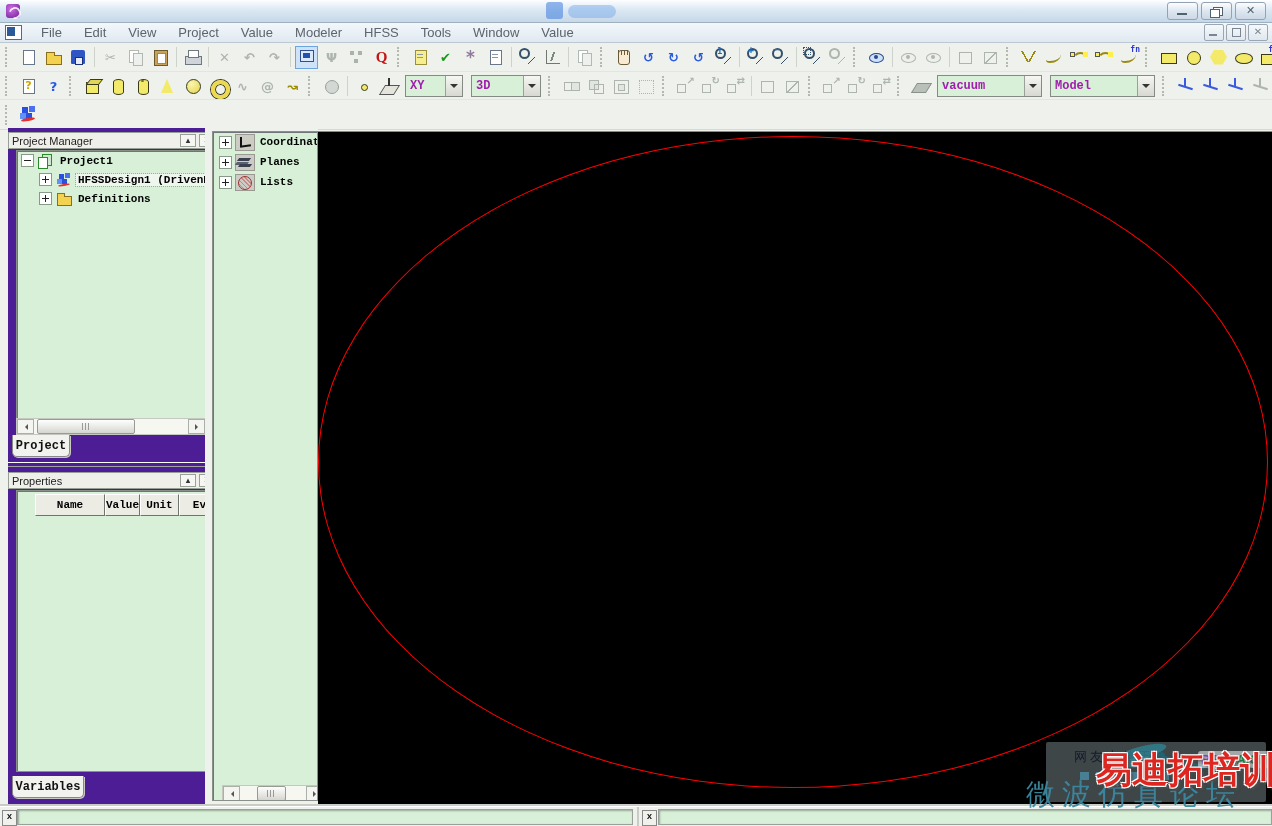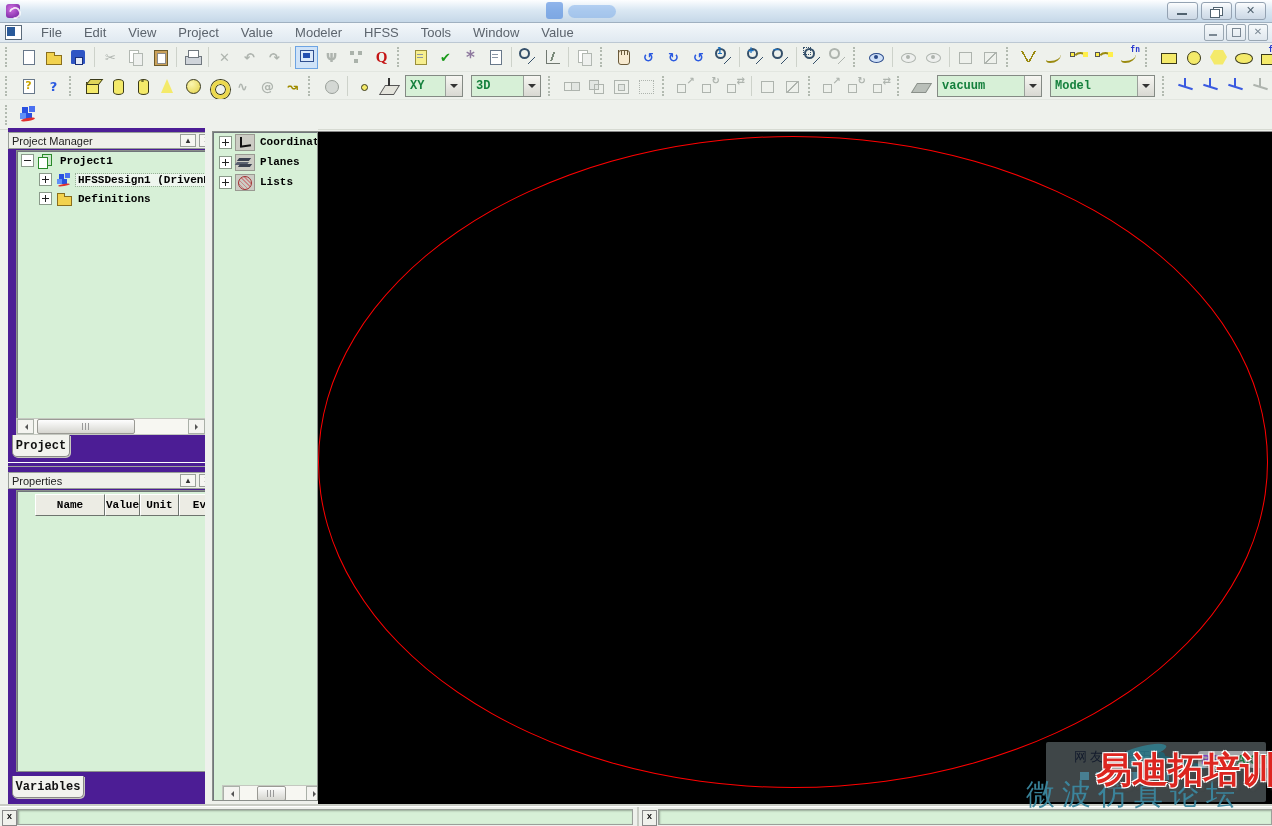--- a/index.html
+++ b/index.html
@@ -149,21 +149,21 @@
   .i-cs::after{content:"";position:absolute;left:4px;top:11px;width:15px;height:2px;background:#3a5ae0;transform:rotate(18deg)}
   .i-cs.dimcs::before,.i-cs.dimcs::after{background:#aeb4ae}
   .i-hfss::before{content:"";position:absolute;left:5px;top:4px;width:6px;height:6px;background:#2a50e0;
     box-shadow:7px -1px 0 #4a70f0,4px 6px 0 #2a50e0,-2px 6px 0 #6090f8}
   .i-hfss::after{content:"";position:absolute;left:4px;top:15px;width:14px;height:3px;background:#e03030;border-radius:50%;transform:rotate(-10deg)}
 
   
   .dd{height:20px;display:flex;align-items:stretch;border:1px solid #848a84;background:#fff;margin:0 4px;flex:none;
       box-shadow:inset 1px 1px 0 #6f746f}
   .ddv{background:#d7f0d7;display:flex;align-items:center;padding:0 4px;flex:1;
-      font:700 12px "Liberation Mono",monospace;color:#15803d;white-space:nowrap;overflow:hidden}
+      font:700 12px "Liberation Mono",monospace;color:#a21caf;white-space:nowrap;overflow:hidden}
   .dda{width:16px;background:linear-gradient(#f6f6f2,#d8d8d2);border-left:1px solid #9aa09a;position:relative}
   .dda::before{content:"";position:absolute;left:4px;top:8px;border:4px solid transparent;border-top-color:#333}
 
   
   .phdr{position:absolute;height:15px;background:#eff0ea;border:1px solid #989e98;display:flex;align-items:center;
     padding:0 3px;font-size:11px;color:#222}
   .phbtns{margin-left:auto;display:flex;gap:3px}
   .phb{width:14px;height:11px;border:1px solid #9aa09a;background:#f6f6f2;position:relative}
   .phb.up::before{content:"▴";position:absolute;width:100%;text-align:center;font:9px/10px "DejaVu Sans";color:#333}
   .phb.cl::before{content:"x";position:absolute;width:100%;text-align:center;font:700 9px/10px "Liberation Mono",monospace;color:#333}

